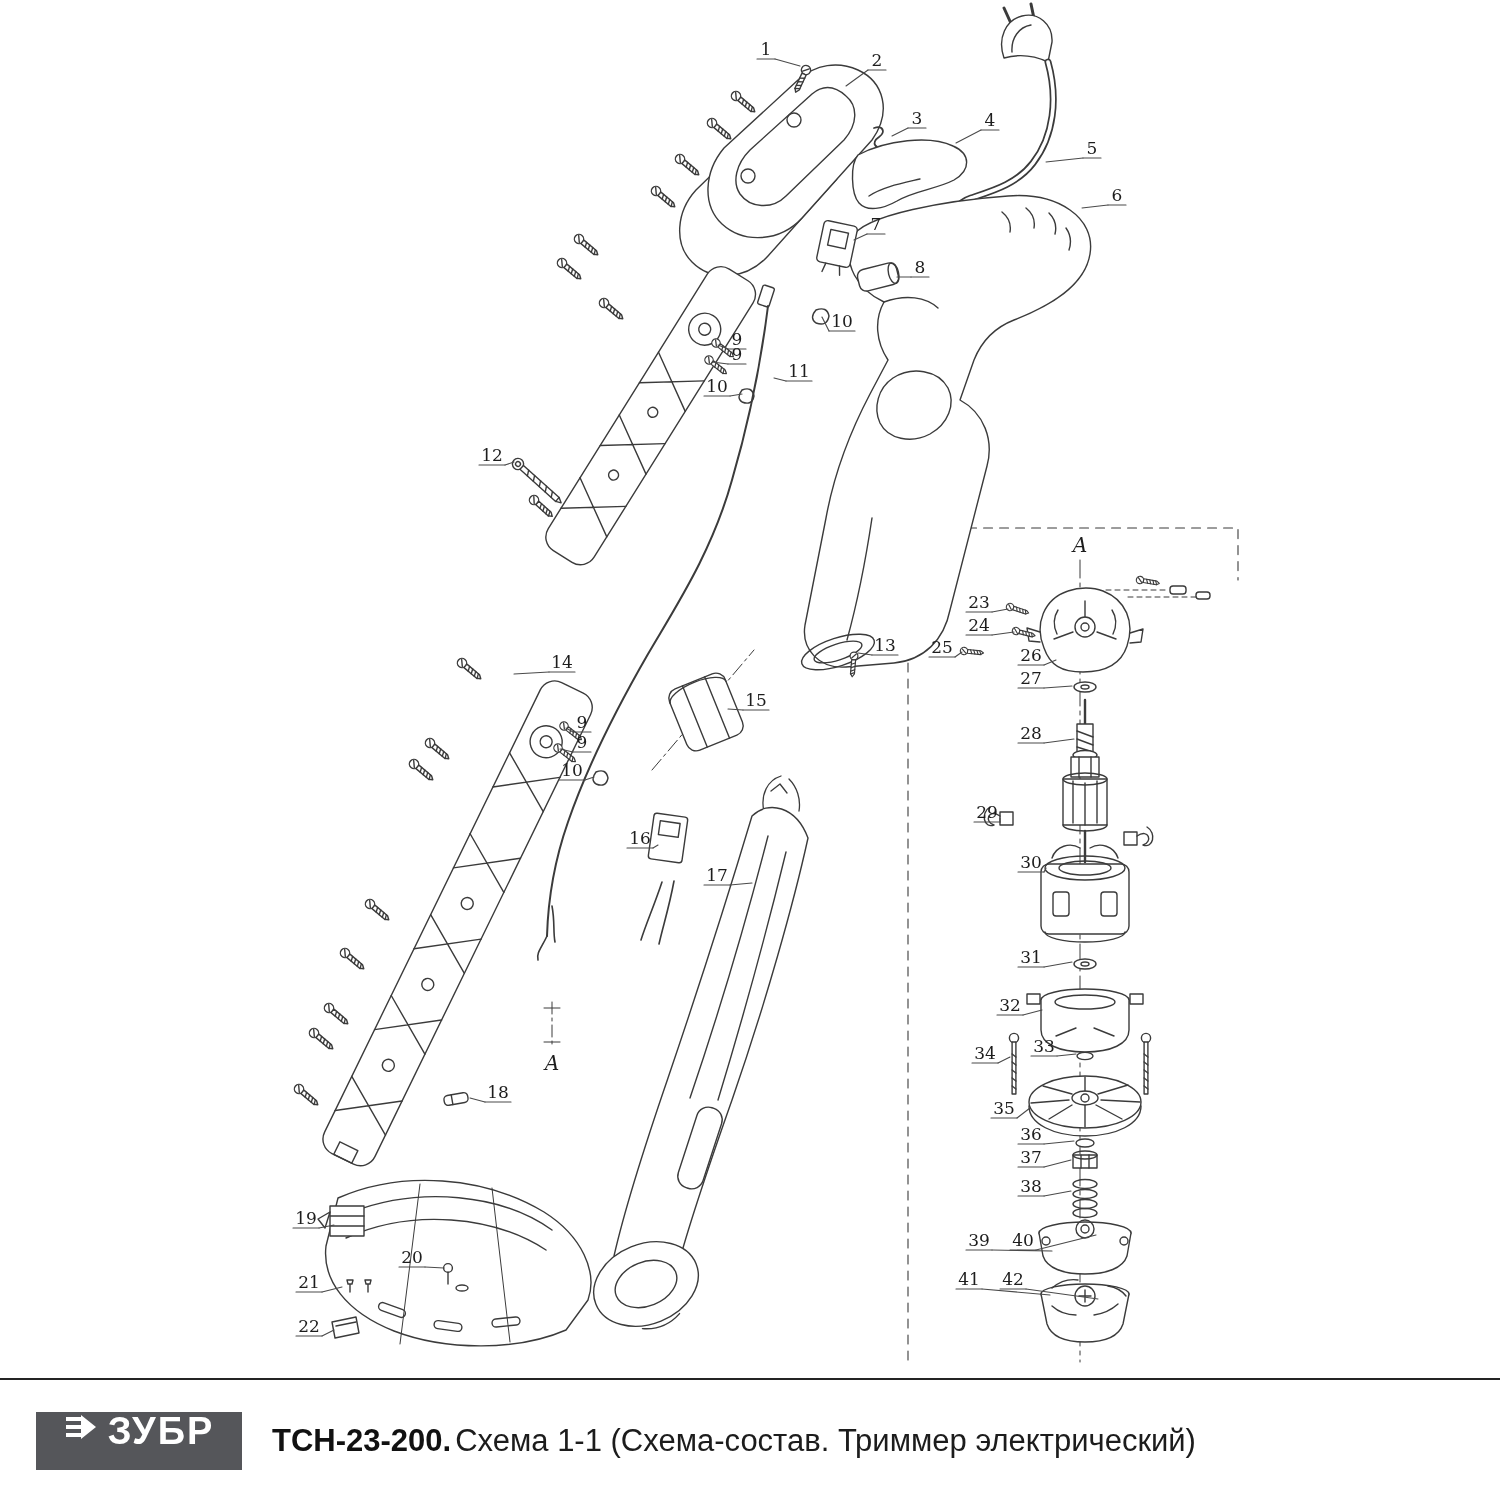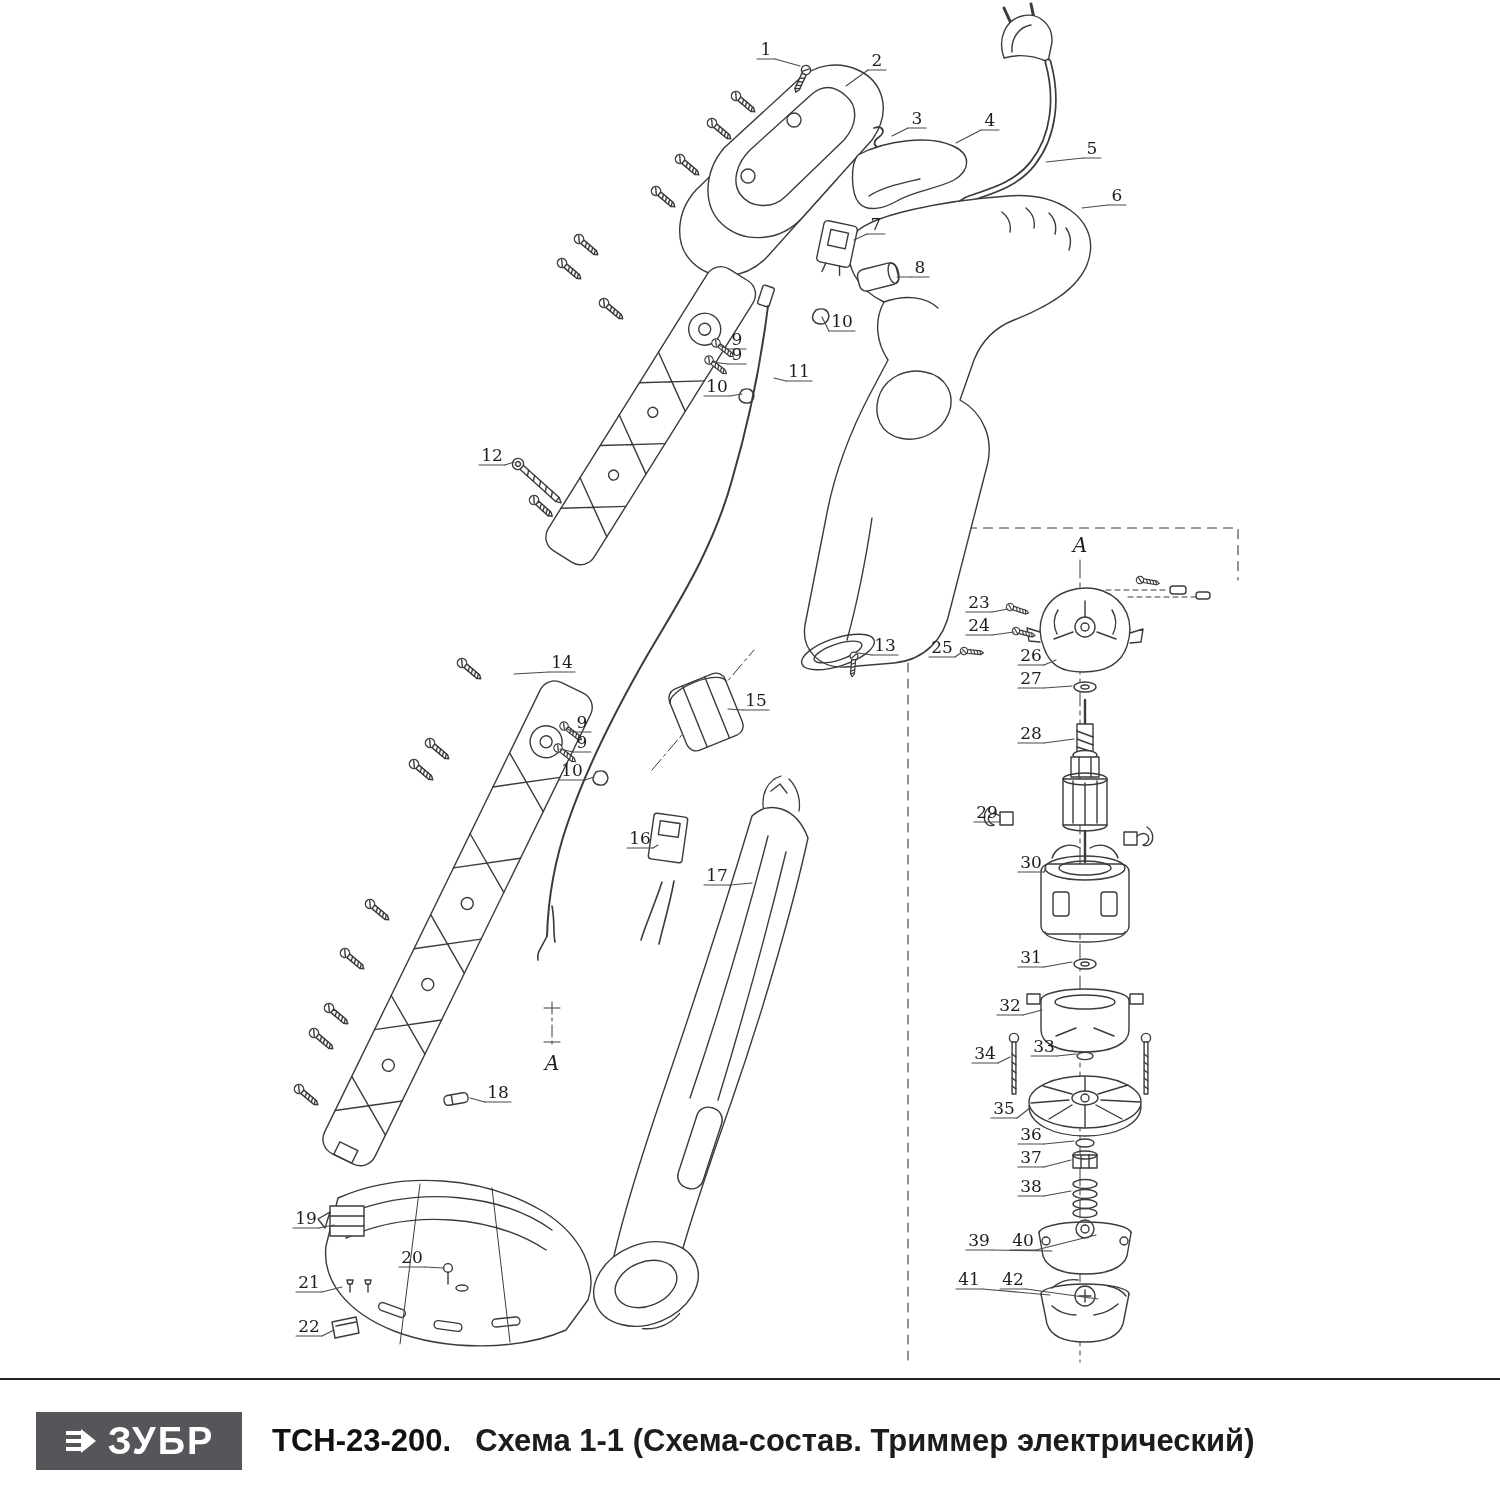--- a/index.html
+++ b/index.html
@@ -2,25 +2,25 @@
 <html><head>
 <meta charset="utf-8">
 <style>
   html,body{margin:0;padding:0;background:#fff}
   .page{position:relative;width:1500px;height:1500px;background:#fff;overflow:hidden;font-family:"Liberation Sans",sans-serif}
   svg{display:block}
   .callout-num{font:17px "DejaVu Serif","Liberation Serif",serif;fill:#1d1d1d;text-anchor:middle;stroke:none}
   .callout-line{stroke:#4a4a4a;stroke-width:1.1;fill:none}
   .marker-a{font:italic 20px "DejaVu Serif","Liberation Serif",serif;fill:#1d1d1d;text-anchor:middle;stroke:none}
   .footer{position:absolute;left:0;top:1378px;width:1500px;height:122px;border-top:2px solid #242424;display:flex;align-items:center;background:#fff}
-  .logo{margin-left:36px;width:206px;height:58px;background:#55565a;display:flex;align-items:center;justify-content:center;gap:10px;flex:none}
+  .logo{margin-left:36px;width:206px;height:58px;background:#55565a;display:flex;align-items:flex-start;justify-content:center;gap:10px;flex:none}
   .logo-text{color:#fff;font-size:38px;font-weight:700;letter-spacing:2px;line-height:1}
   .title{margin-left:30px;font-size:31px;color:#111;white-space:nowrap}
   .model{font-weight:700}
-  .rest{margin-left:24px;font-weight:700;color:#1c1c1c}
+  .rest{margin-left:4px;font-weight:400;color:#1c1c1c}
 </style>
 </head>
 <body>
 
 <div class="page">
 
 <svg width="1500" height="1500" viewBox="0 0 1500 1500">
   <defs>
     <g id="screw">
       <circle cx="0" cy="0" r="4.6" fill="#fff"></circle>

